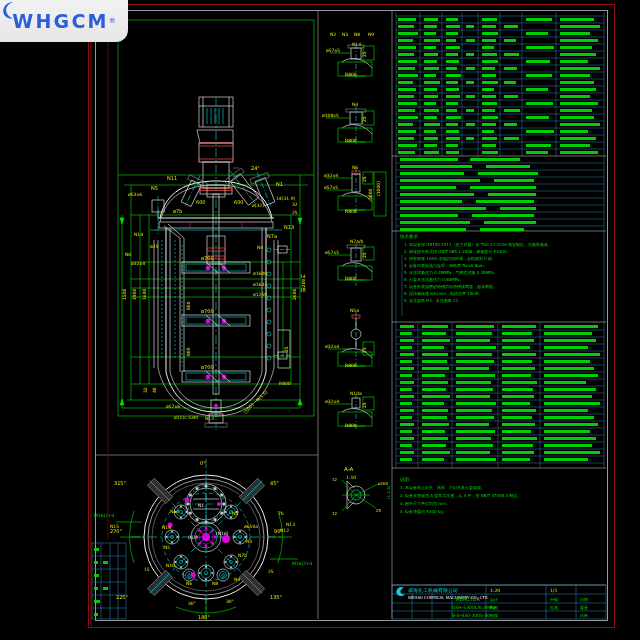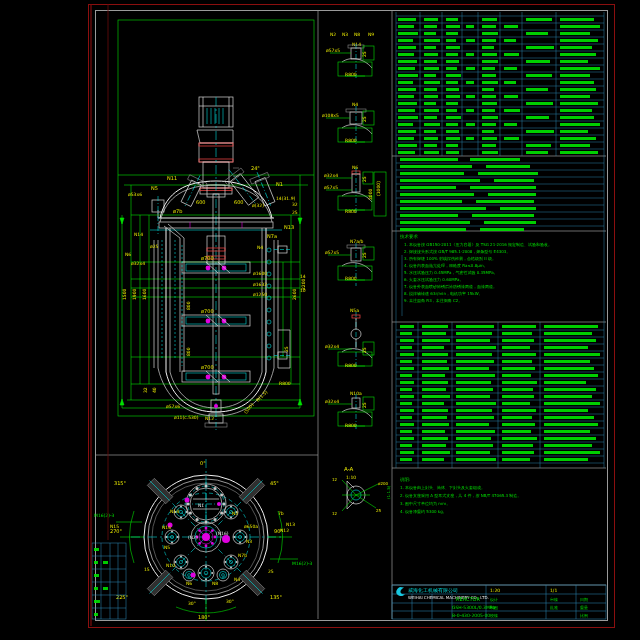--- a/index.html
+++ b/index.html
@@ -38,20 +38,27 @@
   text{font-family:"DejaVu Sans","Liberation Sans",sans-serif;}
   .t4{font-size:4px}.t45{font-size:4.5px}.t5{font-size:5px}
   .t55{font-size:5.5px}
   .ty{fill:#e8e800}.tg{fill:#00e000}.tc{fill:#00d8d8}.tw{fill:#e8e8e8}
 </style>
 </head>
 <body>
 
 <div id="stage">
 
+  <div id="watermark">
+    <svg id="wm-moon" viewBox="0 0 24 24">
+      <path d="M16 2 C7 3 3 9 4 15 C5 20 10 23 15 22 C9 19 6 14 8 9 C9.4 5.6 12.5 3.2 16 2 Z" fill="#2b5fd9"></path>
+    </svg>
+    <span id="wm-text">WHGCM</span>
+    <span id="wm-r">®</span>
+  </div>
 
   <div class="frame-outer"></div>
   <div class="frame-inner"></div>
 
   <svg viewBox="0 0 640 640">
 
     <g stroke="#9a9a9a" stroke-width="0.7" fill="none">
       <line x1="318" y1="10" x2="318" y2="619"></line>
       <line x1="392" y1="10" x2="392" y2="619"></line>
       <line x1="95" y1="455" x2="318" y2="455"></line>

